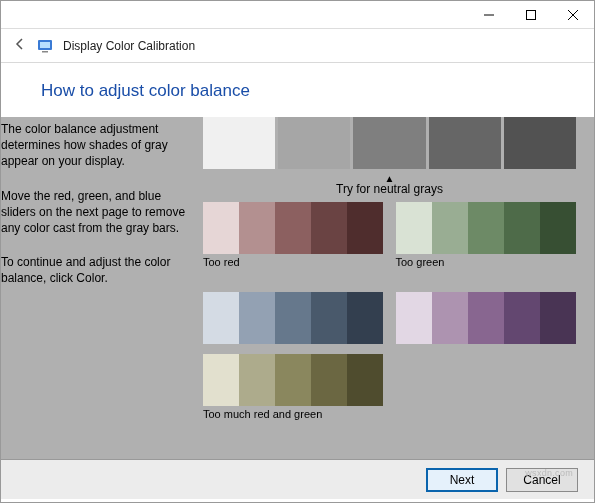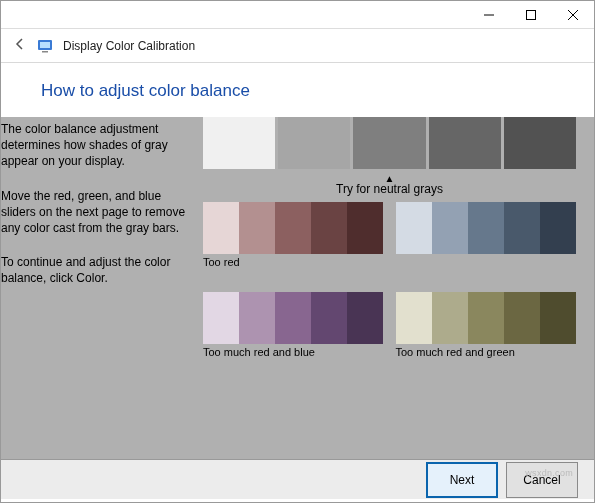--- a/index.html
+++ b/index.html
@@ -20,21 +20,21 @@
     .top-row { display: flex; gap: 3px; margin-bottom: 4px; }
     .top-row .sw { flex: 1; height: 52px; }
     .pointer-row { text-align: center; font-size: 12px; margin: 2px 0 6px 0; }
     .pointer-row::before { content: "▲"; display: block; font-size: 10px; margin-bottom: -2px; }
     .grid { display: grid; grid-template-columns: repeat(2, 1fr); gap: 10px 12px; }
     .cell { }
     .bars { display: flex; height: 52px; }
     .bars > div { flex: 1; }
     .cap { font-size: 11px; color: #000; margin-top: 2px; line-height: 1.2; height: 26px; }
     .footer { height: 40px; border-top: 1px solid #999; background: #ececec; display: flex; justify-content: flex-end; align-items: center; gap: 8px; padding-right: 16px; }
-    .btn { min-width: 72px; height: 36px; font-size: 12px; background: #e1e1e1; border: 1px solid #8a8a8a; }
+    .btn { min-width: 72px; height: 24px; font-size: 12px; background: #e1e1e1; border: 1px solid #8a8a8a; }
     .btn.default { border: 2px solid #0a64ad; background: #e5f1fb; }
     .watermark { position: absolute; right: 22px; top: 468px; font-size: 9px; color: #bbb; letter-spacing: .3px; pointer-events: none; }
   </style>
 </head>
 <body>
 
 <div class="titlebar">
   <div class="tb-btn">
     <svg viewBox="0 0 10 10">
         <line x1="0" y1="5" x2="10" y2="5" stroke="#000" stroke-width="1"></line>
@@ -95,36 +95,45 @@
               <div style="background: rgb(230, 214, 214);"></div>
               <div style="background: rgb(179, 144, 144);"></div>
               <div style="background: rgb(140, 96, 96);"></div>
               <div style="background: rgb(106, 67, 67);"></div>
               <div style="background: rgb(79, 45, 45);"></div>
             </div>
             <div class="cap">Too red</div>
           </div>
           <div class="cell">
             <div class="bars">
+              <div style="background: rgb(217, 226, 212);"></div>
+              <div style="background: rgb(153, 173, 147);"></div>
+              <div style="background: rgb(109, 138, 102);"></div>
+              <div style="background: rgb(78, 107, 73);"></div>
+              <div style="background: rgb(55, 79, 51);"></div>
+            </div>
+            <div class="cap">Too green</div>
+          </div>
+          <div class="cell">
+            <div class="bars">
               <div style="background: rgb(212, 219, 228);"></div>
               <div style="background: rgb(147, 161, 179);"></div>
               <div style="background: rgb(102, 120, 140);"></div>
               <div style="background: rgb(73, 89, 107);"></div>
               <div style="background: rgb(51, 63, 79);"></div>
             </div>
           </div>
           <div class="cell">
             <div class="bars">
               <div style="background: rgb(226, 215, 228);"></div>
               <div style="background: rgb(173, 147, 176);"></div>
               <div style="background: rgb(136, 102, 144);"></div>
               <div style="background: rgb(99, 71, 112);"></div>
               <div style="background: rgb(73, 52, 84);"></div>
             </div>
-            <div class="cap">Too much red and blue</div>
           </div>
           <div class="cell">
             <div class="bars">
               <div style="background: rgb(226, 224, 206);"></div>
               <div style="background: rgb(173, 171, 140);"></div>
               <div style="background: rgb(138, 135, 94);"></div>
               <div style="background: rgb(107, 103, 66);"></div>
               <div style="background: rgb(79, 76, 46);"></div>
             </div>
             <div class="cap">Too much red and green</div>

